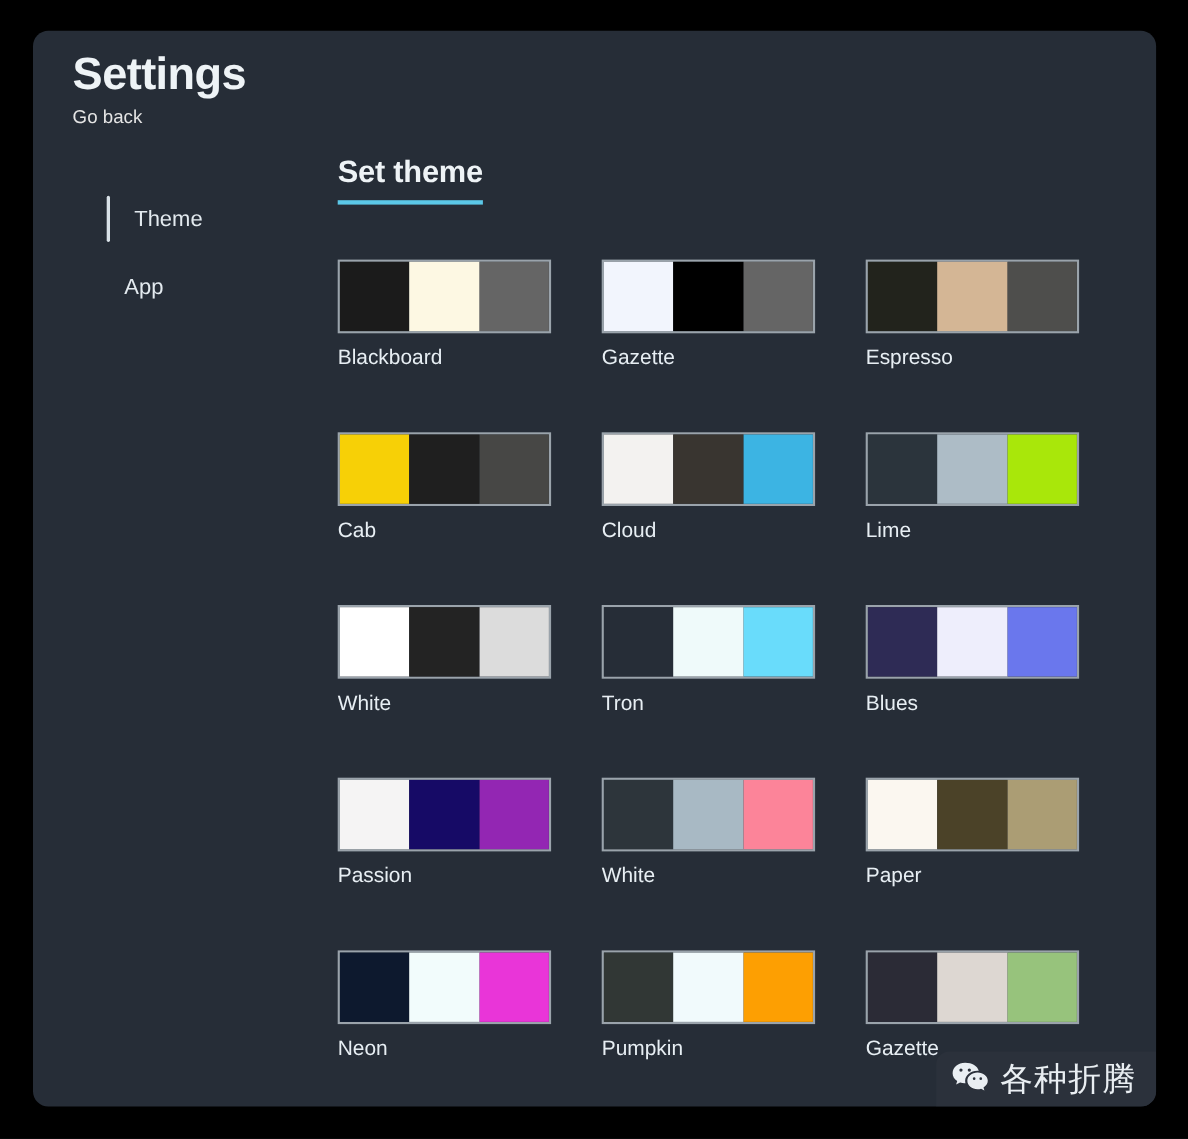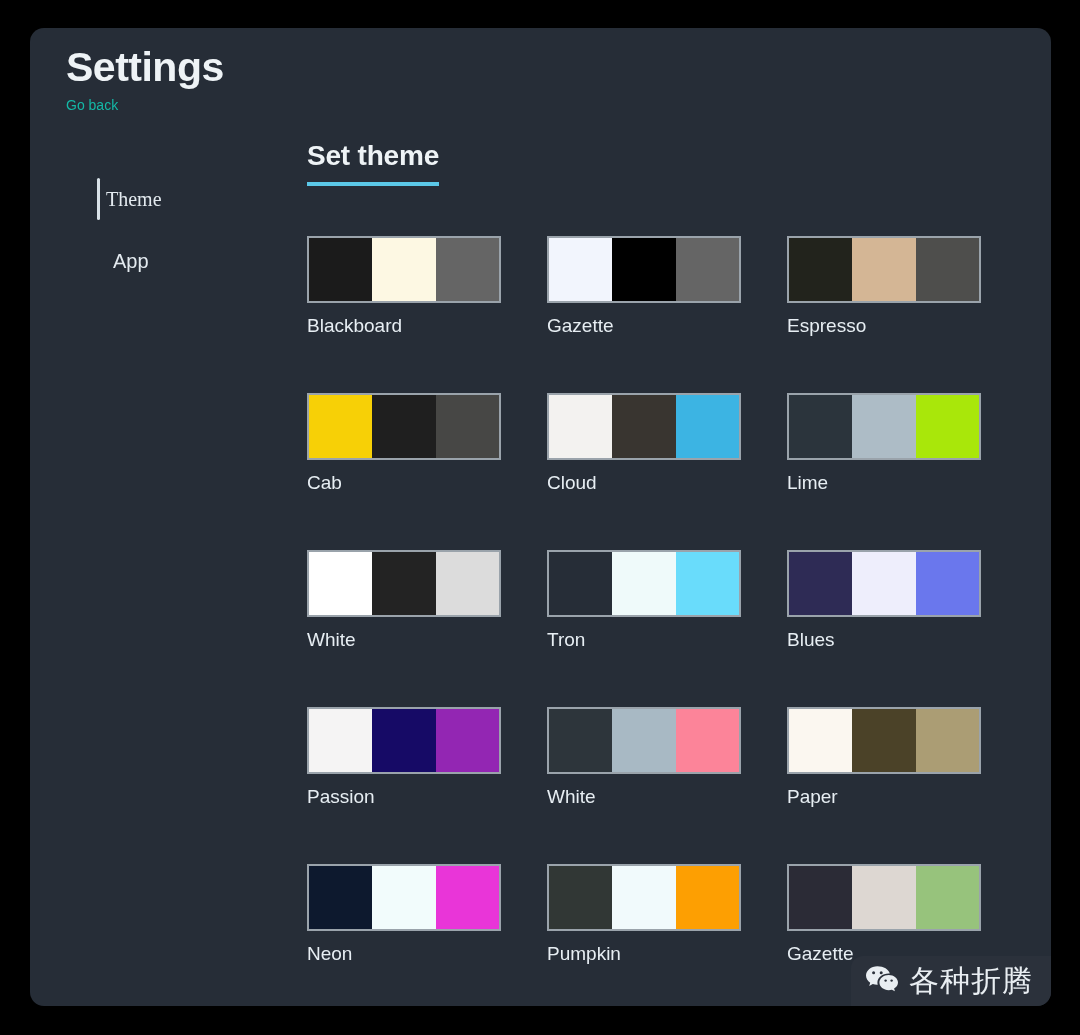--- a/index.html
+++ b/index.html
@@ -42,22 +42,22 @@
   .page-title {
     font-size: 41px;
     font-weight: bold;
     color: #eef3f6;
     letter-spacing: -0.5px;
     line-height: 1.15;
   }
 
   .go-back-link {
     margin-top: 6px;
-    font-size: 14px;
-    color: #14b8a6;
+    font-size: 17px;
+    color: #e5e5e5;
     cursor: pointer;
     line-height: 1.2;
   }
 
   
   .sidebar {
     position: absolute;
     left: 38px;
     top: 140px;
     width: 230px;
@@ -81,21 +81,21 @@
     content: "";
     position: absolute;
     left: 29px;
     top: 10px;
     bottom: 10px;
     width: 3px;
     background: #d9e2e8;
     border-radius: 2px;
   }
 
-  .nav-item.active .nav-label { padding-left: 8px; font-family: Liberation Serif, serif; }
+  .nav-item.active .nav-label { padding-left: 24px; }
   .nav-item.inactive { padding-left: 45px; }
 
   
   .content {
     position: absolute;
     left: 277px;
     top: 112px;
     right: 10px;
     bottom: 0;
   }

